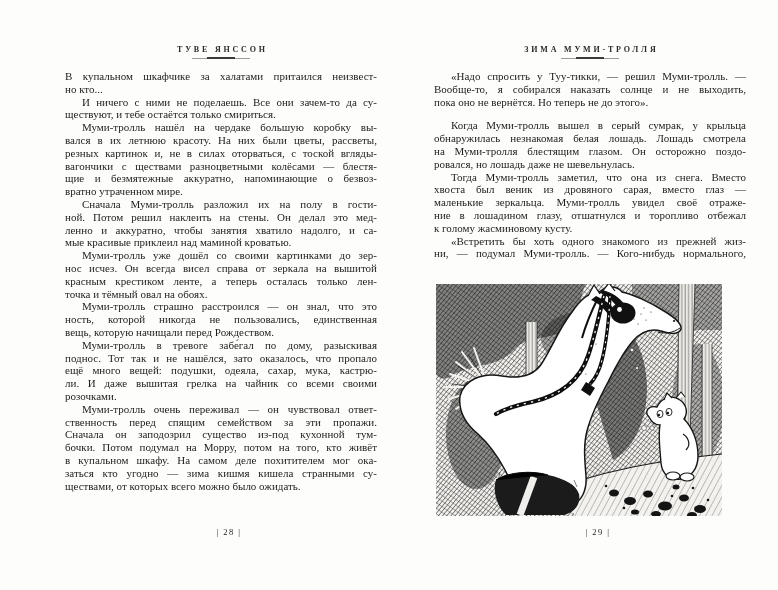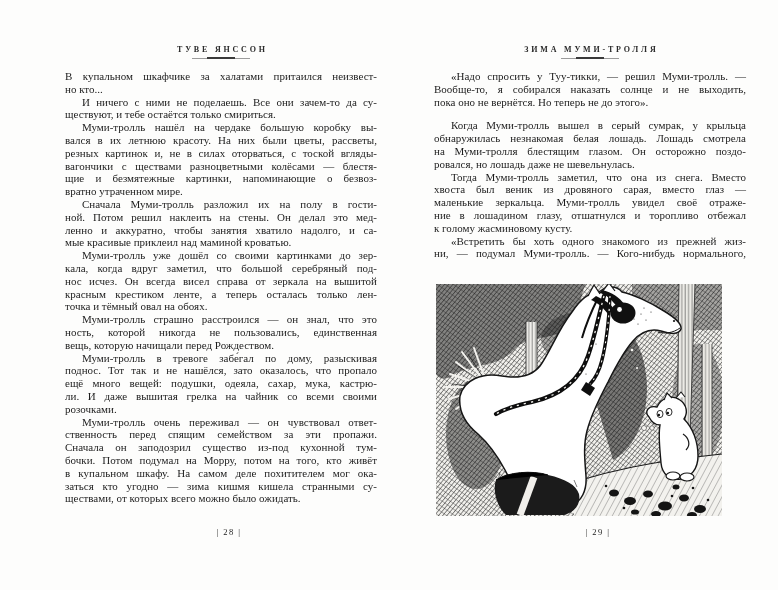--- a/index.html
+++ b/index.html
@@ -48,28 +48,27 @@
     </div>
     <div class="text-block">
         <div class="line">В купальном шкафчике за халатами притаился неизвест-</div>
         <div class="line end">но кто...</div>
         <div class="line indent">И ничего с ними не поделаешь. Все они зачем-то да су-</div>
         <div class="line end">ществуют, и тебе остаётся только смириться.</div>
         <div class="line indent">Муми-тролль нашёл на чердаке большую коробку вы-</div>
         <div class="line">вался в их летнюю красоту. На них были цветы, рассветы,</div>
         <div class="line">резных картинок и, не в силах оторваться, с тоской вгляды-</div>
         <div class="line">вагончики с ществами разноцветными колёсами — блестя-</div>
-        <div class="line">щие и безмятежные картинки, напоминающие о безвоз-</div>
+        <div class="line">щие и безмятежные аккуратно, напоминающие о безвоз-</div>
         <div class="line end">вратно утраченном мире.</div>
         <div class="line indent">Сначала Муми-тролль разложил их на полу в гости-</div>
         <div class="line">ной. Потом решил наклеить на стены. Он делал это мед-</div>
         <div class="line">ленно и аккуратно, чтобы занятия хватило надолго, и са-</div>
         <div class="line end">мые красивые приклеил над маминой кроватью.</div>
         <div class="line indent">Муми-тролль уже дошёл со своими картинками до зер-</div>
-        <div class="line">кала, когда вдруг заметил, что большой серебряный под-</div>
         <div class="line">нос исчез. Он всегда висел справа от зеркала на вышитой</div>
         <div class="line">красным крестиком ленте, а теперь осталась только лен-</div>
         <div class="line end">точка и тёмный овал на обоях.</div>
         <div class="line indent">Муми-тролль страшно расстроился — он знал, что это</div>
         <div class="line">ность, которой никогда не пользовались, единственная</div>
         <div class="line end">вещь, которую начищали перед Рождеством.</div>
         <div class="line indent">Муми-тролль в тревоге забе́гал по дому, разыскивая</div>
         <div class="line">поднос. Тот так и не нашёлся, зато оказалось, что пропало</div>
         <div class="line">ещё много вещей: подушки, одеяла, сахар, мука, кастрю-</div>
         <div class="line">ли. И даже вышитая грелка на чайник со всеми своими</div>

